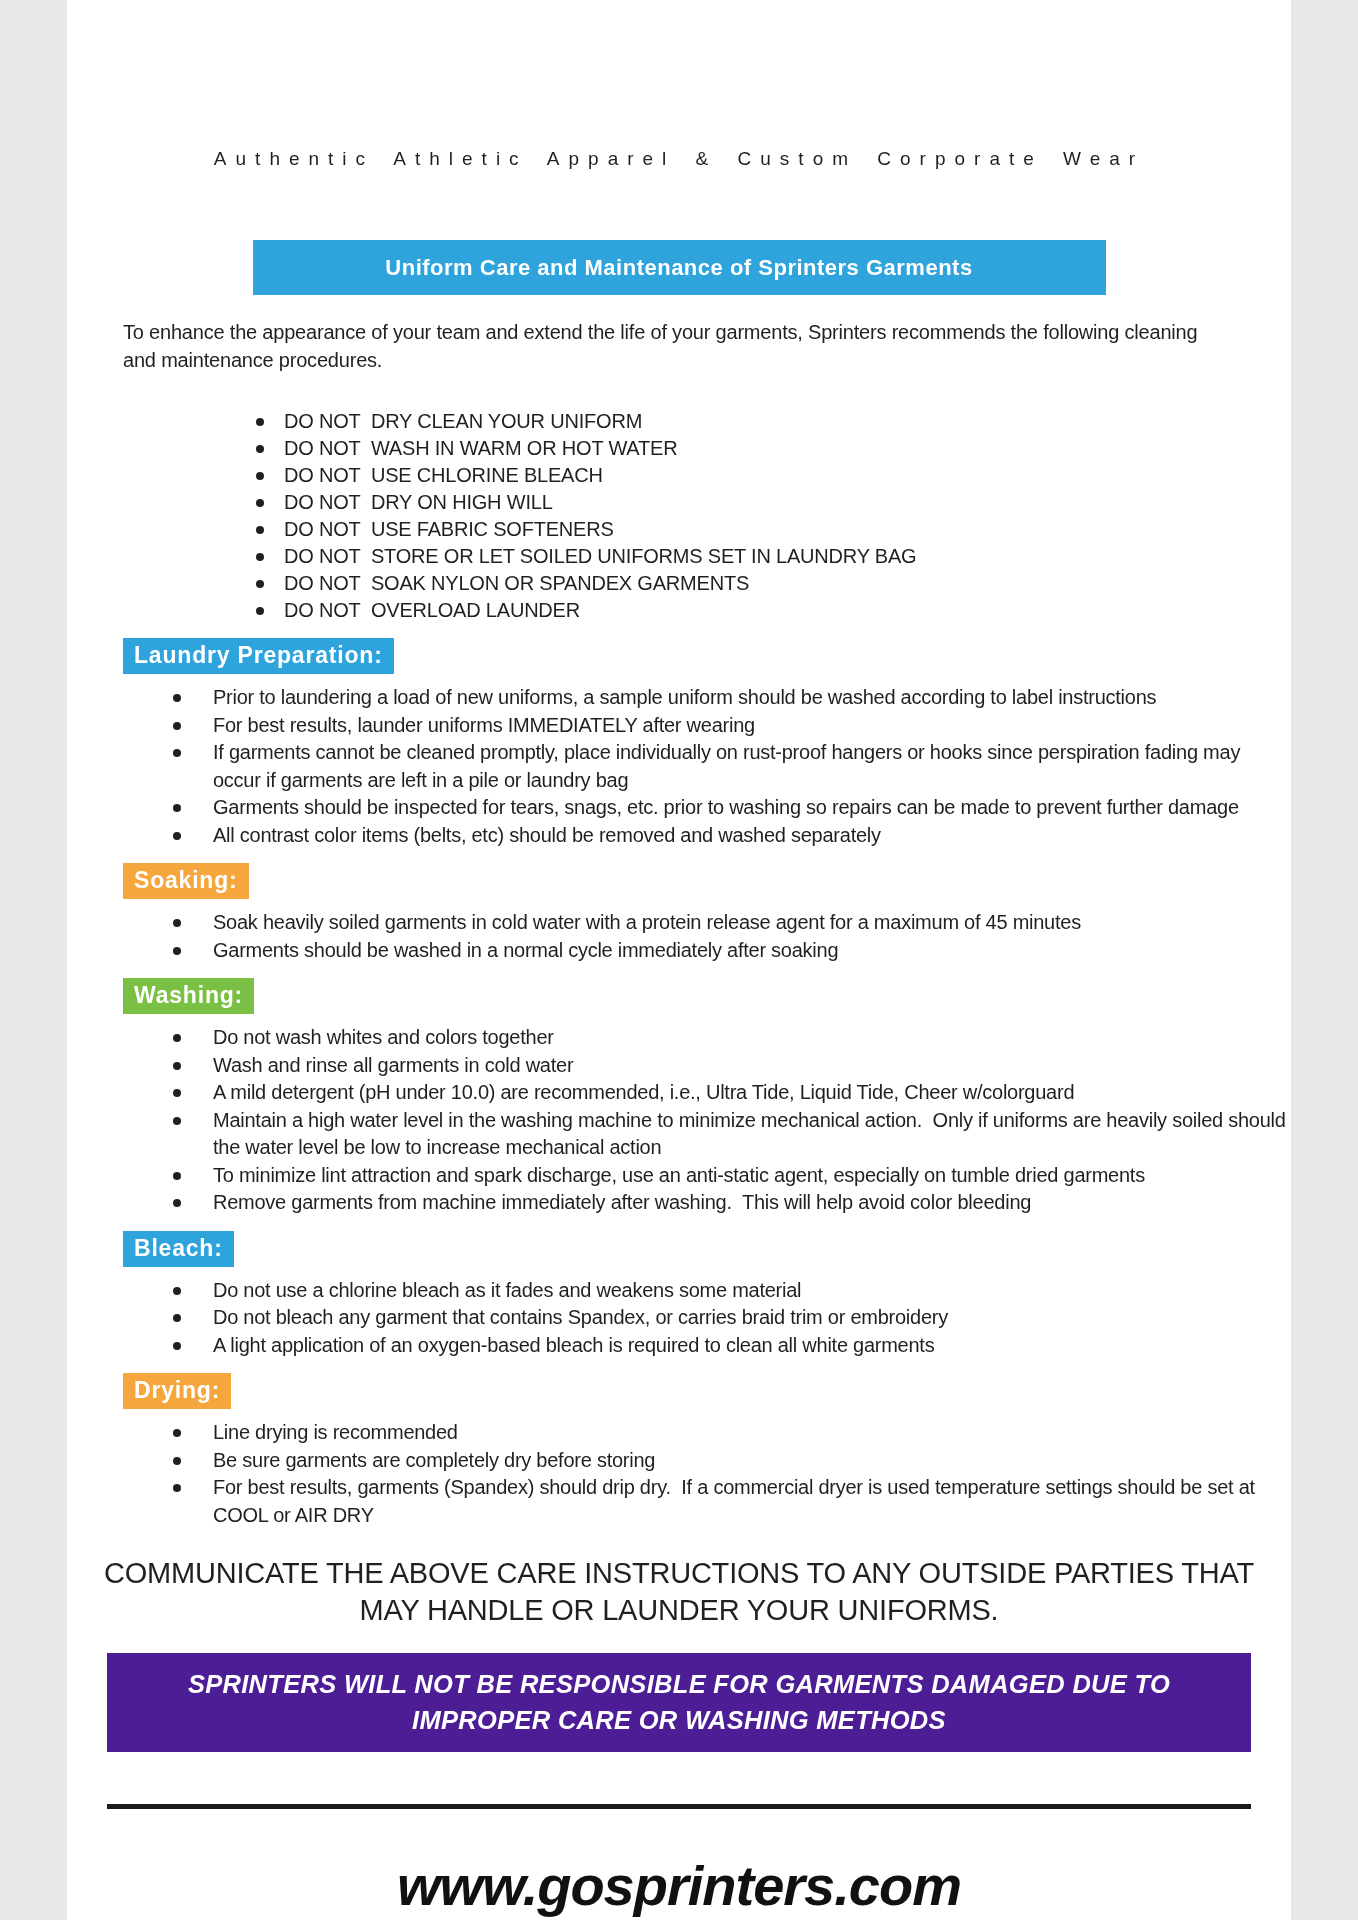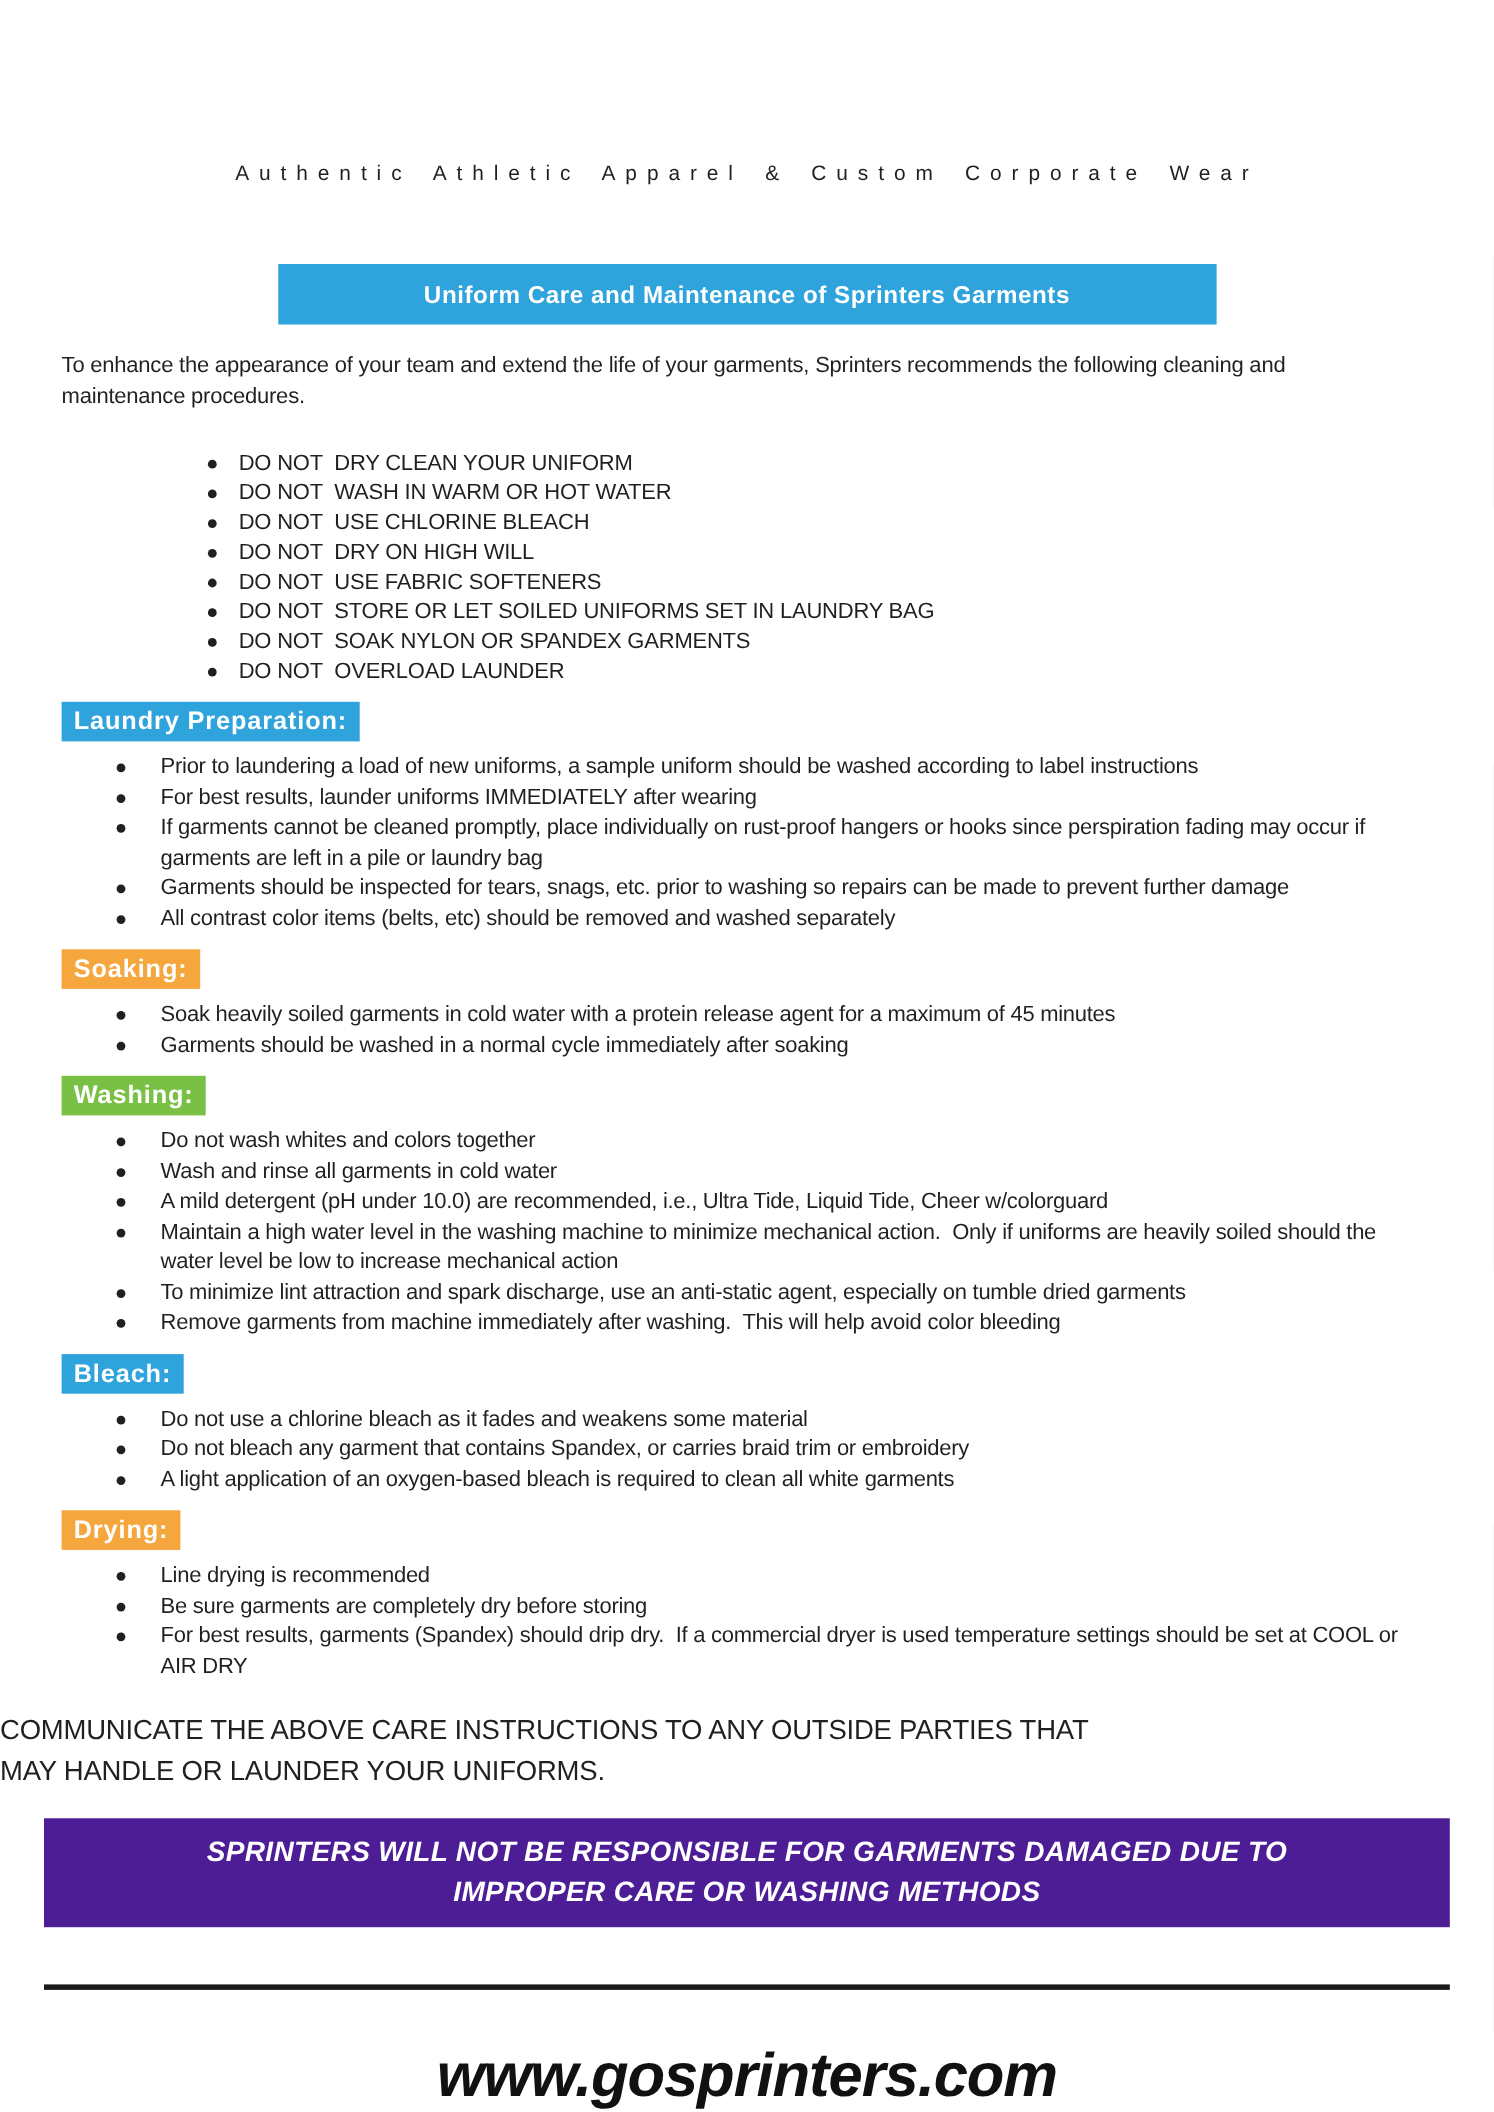--- a/index.html
+++ b/index.html
@@ -1,19 +1,19 @@
 <!DOCTYPE html>
 <html><head>
 <meta charset="utf-8">
 <style>
   * { box-sizing: border-box; }
   html, body { margin: 0; padding: 0; background: #e8e8e8; }
   .page {
     position: relative;
-    width: 1358px;
+    width: 1224px;
     height: 1920px;
     margin: 0 auto;
     background: #ffffff;
     color: #231f20;
     font-family: "Liberation Sans", sans-serif;
     overflow: hidden;
   }
   .tagline {
     padding-top: 148px;
     text-align: center;
@@ -73,22 +73,22 @@
   .section-item {
     display: flex;
     font-size: 20px;
     line-height: 27.5px;
     letter-spacing: -0.25px;
   }
   .section-item .dot { margin-top: 10px; margin-right: 32px; }
   .item-text { white-space: pre-wrap; max-width: 1155px; }
   .communicate {
     margin-top: 26px;
-    text-align: left;
-    font-size: 25px;
+    text-align: center;
+    font-size: 29px;
     line-height: 37px;
     letter-spacing: -0.2px;
   }
   .banner {
     margin: 24px 40px 0 40px;
     padding: 13px 10px 14px 10px;
     text-align: center;
     color: #ffffff;
     font-size: 25.5px;
     font-weight: bold;

